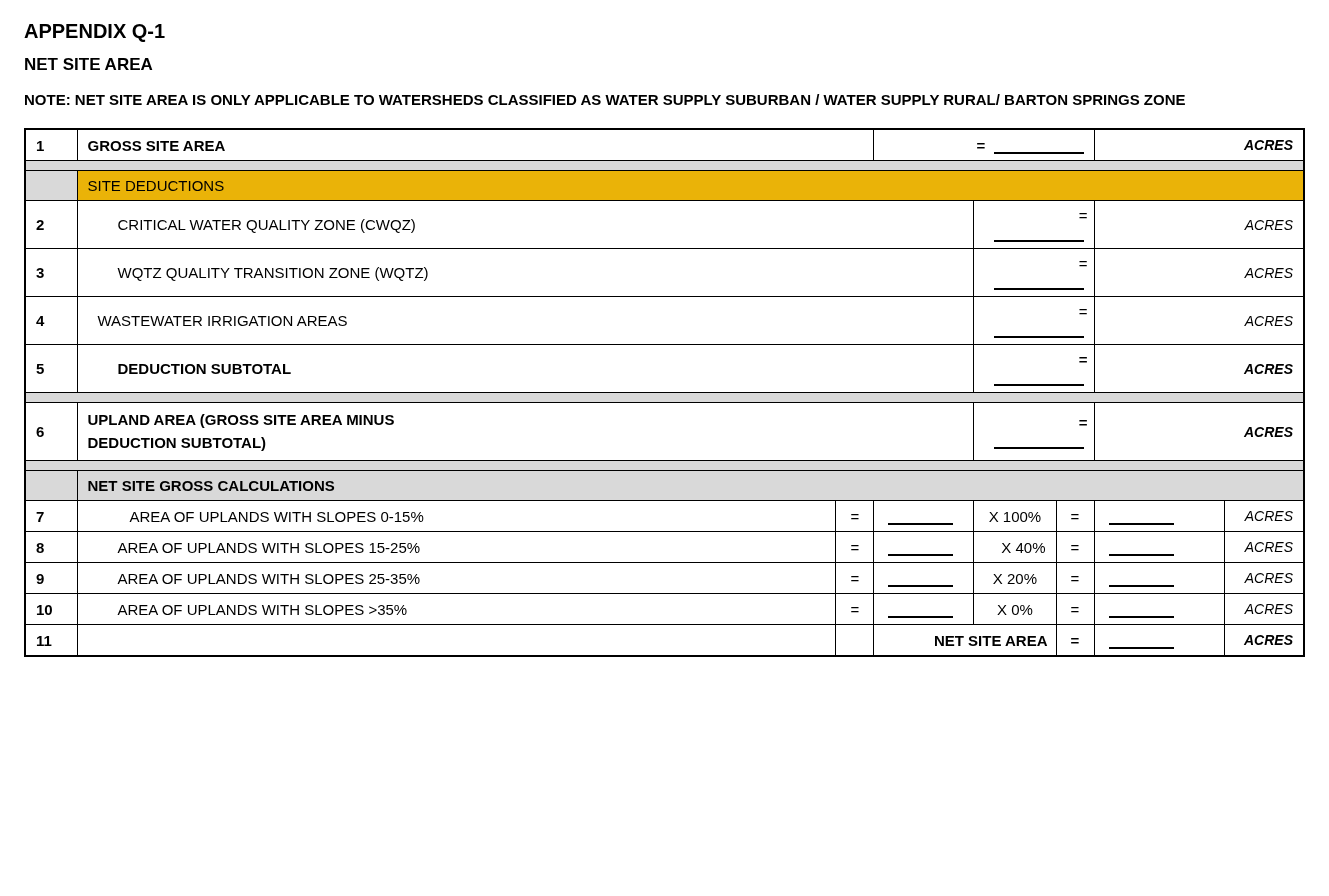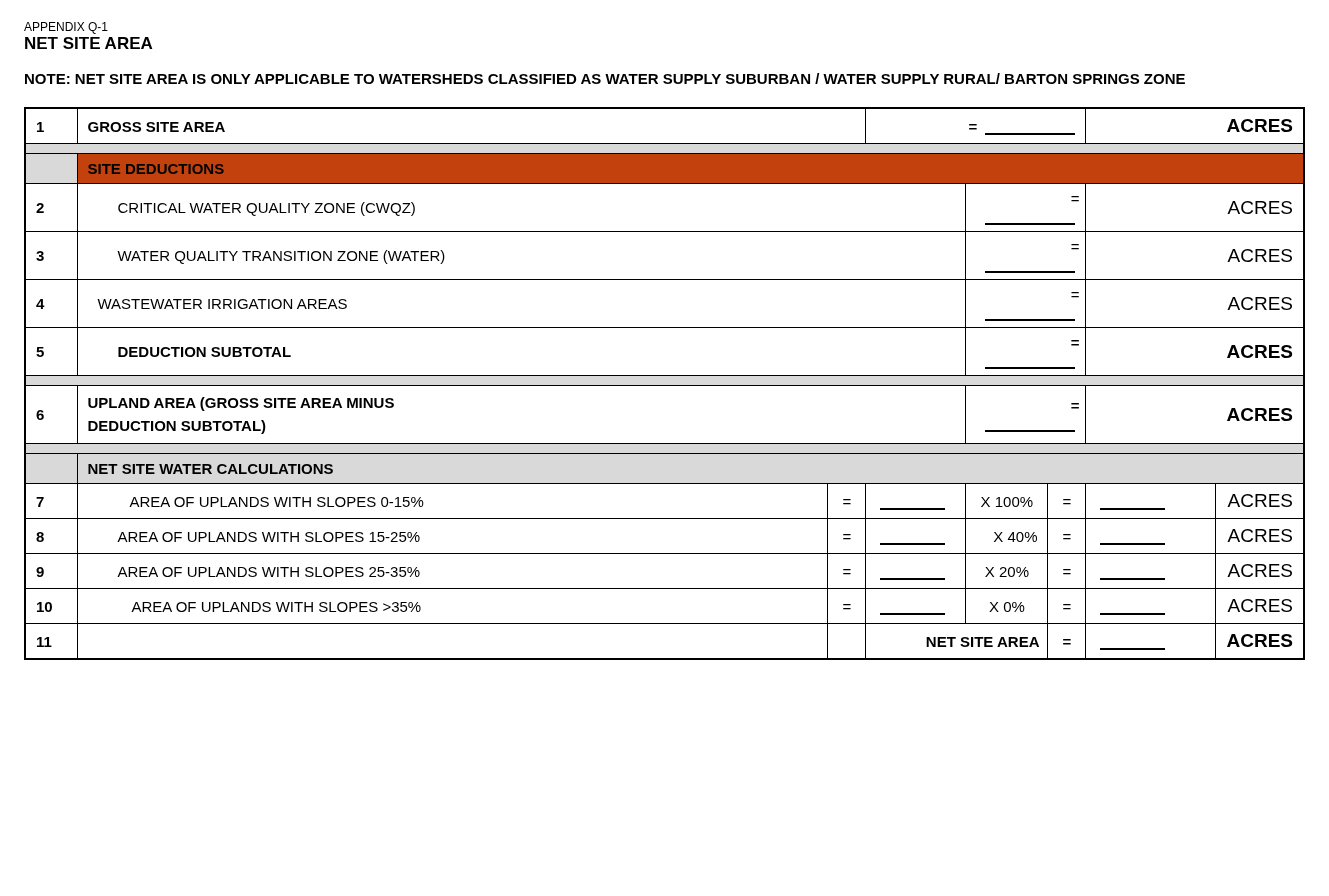--- a/index.html
+++ b/index.html
@@ -12,22 +12,23 @@
       background: #ffffff;
       font-family: Arial, sans-serif;
       font-size: 15px;
       color: #000000;
       padding: 20px 24px;
       width: 1329px;
       min-height: 896px;
     }
 
     .appendix-title {
-      font-weight: normal;
-      font-size: 12px;
+      font-weight: bold;
+      font-size: 20px;
+      margin-bottom: 12px;
     }
 
     .section-title {
       font-weight: bold;
       font-size: 17px;
       margin-bottom: 14px;
     }
 
     .note-text {
       font-weight: bold;
@@ -76,23 +77,24 @@
       width: 65px;
       border-bottom: 2px solid #000;
       height: 18px;
       vertical-align: bottom;
       margin: 0 4px;
     }
 
     .acres-cell {
       width: 80px;
       font-weight: bold;
-      font-size: 19px;
+      font-size: 14px;
       text-align: right;
       padding-right: 12px;
+      font-style: italic;
     }
 
     .acres-cell.normal {
       font-weight: normal;
     }
 
     .spacer-row td {
       height: 8px;
       background-color: #d9d9d9;
       border: 1px solid #000;
@@ -130,36 +132,36 @@
     </td>
     <td class="acres-cell" colspan="2">ACRES</td>
   </tr>
 
   <tr class="spacer-row">
     <td colspan="8" style="height:10px; background:#d9d9d9;"></td>
   </tr>
 
   <tr>
     <td style="background:#d9d9d9;"></td>
-    <td colspan="7" style="background:#c2410c; font-weight:bold; font-size:15px;">SITE DEDUCTIONS</td>
+    <td colspan="7" style="background:#eab308; font-weight:normal; font-size:15px;">SITE DEDUCTIONS</td>
   </tr>
 
   <tr>
     <td class="row-num">2</td>
     <td class="row-label" colspan="3" style="padding-left:40px;">CRITICAL WATER QUALITY ZONE (CWQZ)</td>
     <td colspan="2" style="text-align:right; padding-right:6px;">
       <span>=</span>
       <span class="underline-field"></span>
     </td>
     <td class="acres-cell normal" colspan="2">ACRES</td>
   </tr>
 
   <tr>
     <td class="row-num">3</td>
-    <td class="row-label" colspan="3" style="padding-left:40px;">WATER QUALITY TRANSITION ZONE (WATER)</td>
+    <td class="row-label" colspan="3" style="padding-left:40px;">WQTZ QUALITY TRANSITION ZONE (WQTZ)</td>
     <td colspan="2" style="text-align:right; padding-right:6px;">
       <span>=</span>
       <span class="underline-field"></span>
     </td>
     <td class="acres-cell normal" colspan="2">ACRES</td>
   </tr>
 
   <tr>
     <td class="row-num">4</td>
     <td class="row-label" colspan="3" style="padding-left:20px;">WASTEWATER IRRIGATION AREAS</td>
@@ -196,21 +198,21 @@
     </td>
     <td class="acres-cell" colspan="2">ACRES</td>
   </tr>
 
   <tr class="spacer-row">
     <td colspan="8" style="height:10px; background:#d9d9d9;"></td>
   </tr>
 
   <tr>
     <td style="background:#d9d9d9;"></td>
-    <td colspan="7" style="background:#d9d9d9; font-weight:bold; font-size:15px;">NET SITE WATER CALCULATIONS</td>
+    <td colspan="7" style="background:#d9d9d9; font-weight:bold; font-size:15px;">NET SITE GROSS CALCULATIONS</td>
   </tr>
 
   <tr class="slope-row">
     <td class="row-num">7</td>
     <td class="row-label" style="padding-left:52px;">AREA OF UPLANDS WITH SLOPES 0-15%</td>
     <td style="text-align:center;">
       <span>=</span>
     </td>
     <td style="white-space:nowrap;">
       <span class="underline-field-sm"></span>
@@ -258,21 +260,21 @@
       <span>=</span>
     </td>
     <td style="white-space:nowrap;">
       <span class="underline-field-sm"></span>
     </td>
     <td class="acres-cell normal">ACRES</td>
   </tr>
 
   <tr class="slope-row">
     <td class="row-num">10</td>
-    <td class="row-label" style="padding-left:54px;">AREA OF UPLANDS WITH SLOPES &gt;35%</td>
+    <td class="row-label" style="padding-left:40px;">AREA OF UPLANDS WITH SLOPES &gt;35%</td>
     <td style="text-align:center;">
       <span>=</span>
     </td>
     <td style="white-space:nowrap;">
       <span class="underline-field-sm"></span>
     </td>
     <td style="text-align:center; white-space:nowrap;">X 0%</td>
     <td style="text-align:center;">
       <span>=</span>
     </td>

